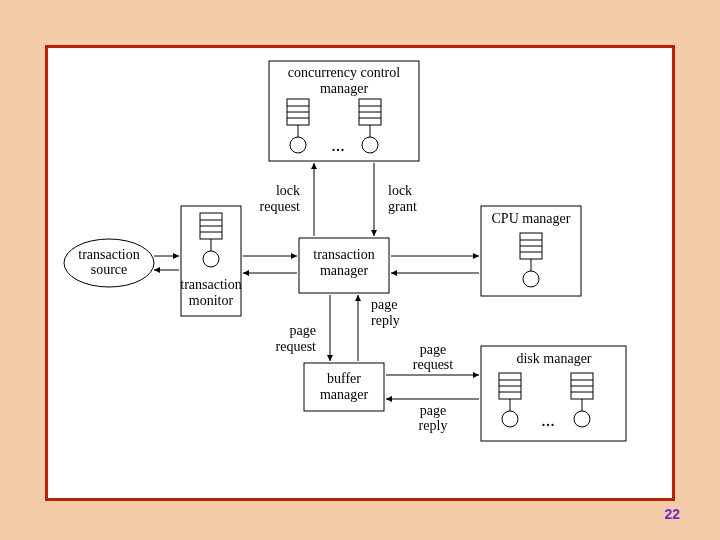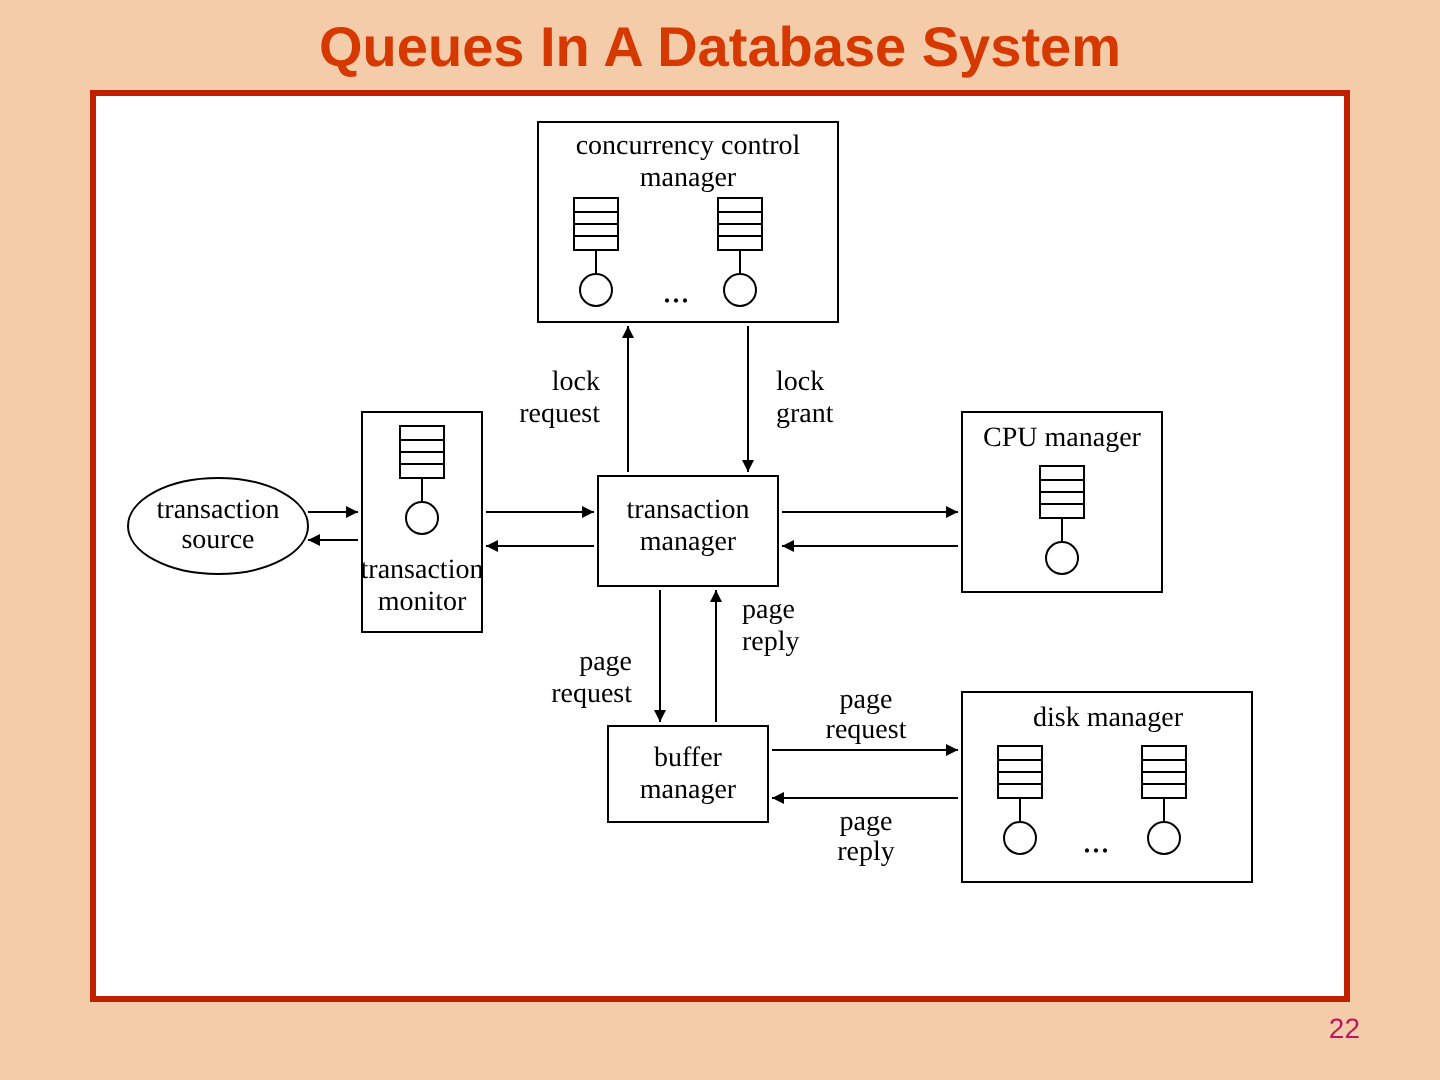--- a/index.html
+++ b/index.html
@@ -1,28 +1,27 @@
 <!DOCTYPE html>
 <html><head>
 <meta charset="utf-8">
 <style>
   html,body{margin:0;padding:0;width:720px;height:540px;font-family:"Times New Roman",serif;}
   .slide{width:720px;height:540px;background:#f4ccaa;position:relative;}
   .title{position:absolute;top:8px;left:0;width:720px;text-align:center;font-family:Arial,Helvetica,sans-serif;font-size:28px;font-weight:bold;color:#d53900;}
   .frame-outer{position:absolute;top:45px;left:45px;width:624px;height:450px;border:3px solid #c02000;background:#fff;}
   .canvas{position:absolute;top:51px;left:51px;width:618px;height:444px;}
-  .pagenum{position:absolute;right:40px;bottom:18px;font-family:Arial,sans-serif;font-size:14px;color:#be185d;}
+  .pagenum{position:absolute;right:40px;bottom:18px;font-family:Arial,sans-serif;font-size:14px;color:#6d28d9;font-weight:bold;}
   svg{position:absolute;top:0;left:0;}
   .box-lbl{font-family:"Times New Roman",serif;font-size:14px;}
 </style>
 </head>
 <body>
 
 <div class="slide">
-  <div class="title">Queues In A Database System</div>
   <div class="frame-outer"></div>
 
   <svg class="canvas" width="618" height="444">
     <defs>
       <marker id="ah" markerWidth="8" markerHeight="8" refX="6" refY="3" orient="auto">
         <path d="M0,0 L6,3 L0,6 Z" fill="#000"></path>
       </marker>
 
       <g id="queue">
         <rect x="0" y="0" width="22" height="26" fill="#fff" stroke="#000"></rect>

